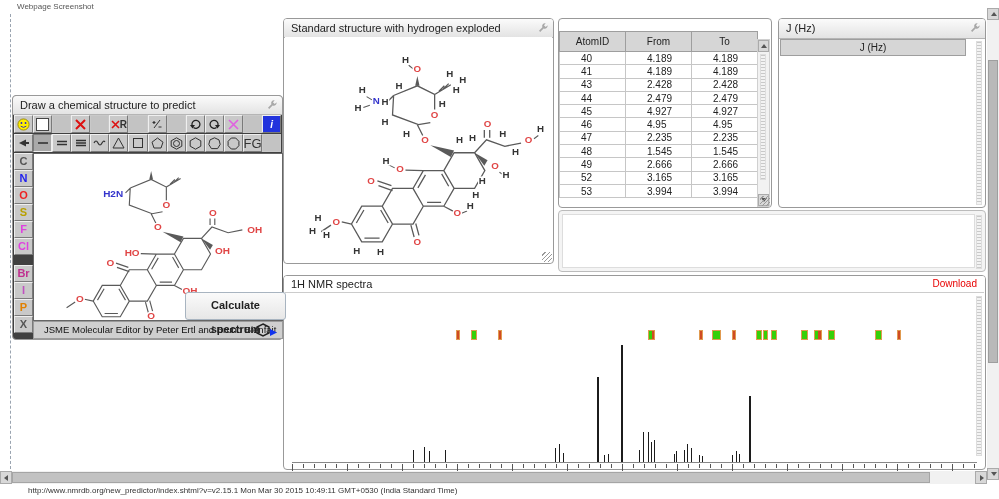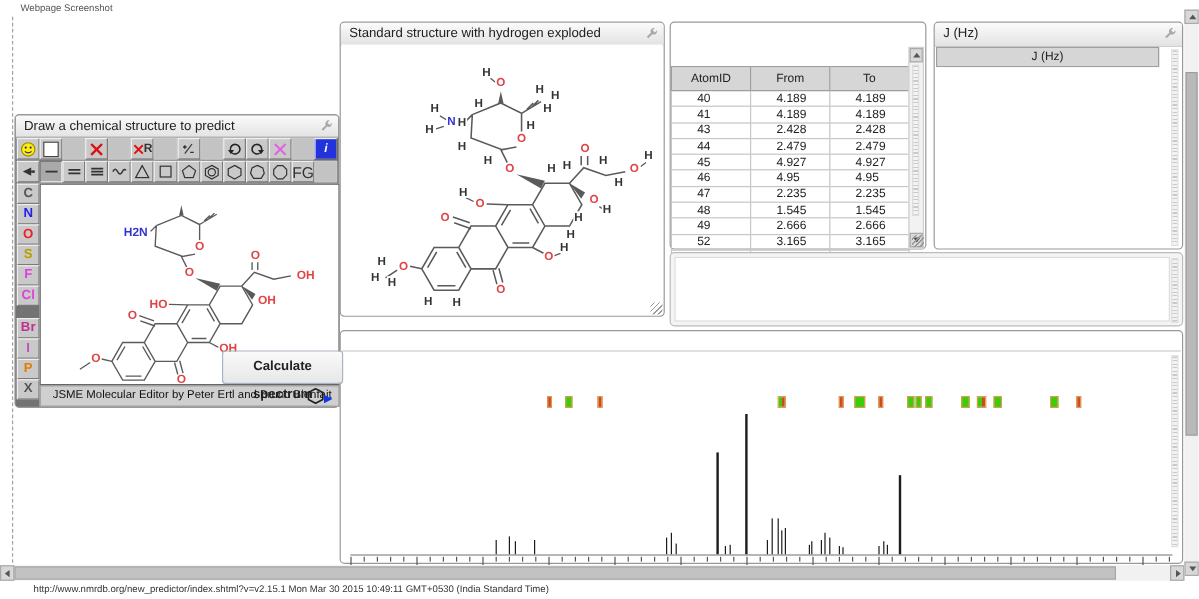--- a/index.html
+++ b/index.html
@@ -6,21 +6,21 @@
   body{width:999px;height:499px;position:relative;background:#fff;overflow:hidden;
        font-family:"Liberation Sans",sans-serif;color:#222;font-size:11px}
   .abs{position:absolute}
   .panel{position:absolute;background:#fff;border:1px solid #999;border-radius:4px;box-sizing:border-box}
   .phead{position:absolute;left:0;top:0;right:0;height:18px;line-height:18px;padding-left:7px;
          background:linear-gradient(#fbfbfb,#e3e3e3);border-bottom:1px solid #b5b5b5;
          border-radius:3px 3px 0 0;font-size:11px;color:#222;white-space:nowrap;overflow:hidden}
   .wrench{position:absolute;right:4px;top:3px;width:12px;height:12px}
   .ribbed{position:absolute;width:6px;background:repeating-linear-gradient(to bottom,#c9c9c9 0 1px,#f3f3f3 1px 3px);border:1px solid #ddd;box-sizing:border-box}
   
-  #editor-panel{background:#737373}
+  #editor-panel{background:#404040}
   .tbrow{position:absolute;left:1px;right:1px;height:19px;display:flex}
   .tbtn{width:19.2px;height:18px;box-sizing:border-box;background:#c9c9c9;
         border:1px solid;border-color:#efefef #7a7a7a #7a7a7a #efefef;
         display:flex;align-items:center;justify-content:center;font-size:10px;color:#333;overflow:hidden}
   .tbtn.spacer{background:#c3c3c3;border-color:#c9c9c9}
   .tbtn.pressed{background:#a9a9a9;border-color:#7a7a7a #efefef #efefef #7a7a7a}
   .atomcol{position:absolute;left:1px;top:57px;width:19px}
   .atombtn{width:19px;height:17px;box-sizing:border-box;background:#c9c9c9;border:1px solid;
            border-color:#efefef #7a7a7a #7a7a7a #efefef;text-align:center;line-height:15px;
            font-size:11px;font-weight:bold}
@@ -328,21 +328,21 @@
             <text x="61" y="166" fill="#333333">H</text>
             <text x="83" y="167" fill="#333333">H</text>
           </g>
       </g>
     </svg>
   </div>
   <div class="grip" style="right:1px;bottom:1px"></div>
 </div>
 
 <div class="panel" style="left:558px;top:18px;width:214px;height:190px">
-  <table id="shifts-table" style="position:absolute;left:0;top:36px;width:199px">
+  <table id="shifts-table" style="position:absolute;left:0;top:12px;width:199px">
     <thead>
         <tr id="shifts-head-row">
           <th>AtomID</th>
           <th>From</th>
           <th>To</th>
         </tr>
       </thead>
     <tbody id="shifts-body">
         <tr>
           <td>40</td>
@@ -424,20 +424,24 @@
   <div class="abs" style="left:1px;top:37px;width:186px;height:150px;background:#fff"></div>
   <div class="ribbed" style="right:3px;top:22px;height:164px"></div>
 </div>
 
 <div class="panel" style="left:558px;top:210px;width:428px;height:62px;background:#f4f4f4;border-color:#bbb">
   <div class="abs" style="left:3px;top:3px;right:10px;bottom:3px;background:#fff;border:1px solid #ddd"></div>
   <div class="ribbed" style="right:3px;top:4px;height:54px"></div>
 </div>
 
 <div class="panel" style="left:283px;top:275px;width:703px;height:195px">
+  <div class="abs" style="left:0;top:0;right:0;height:16px;background:#fff;border-radius:3px 3px 0 0">
+    <span style="position:absolute;left:7px;top:2px;font-size:11px">1H NMR spectra</span>
+    <span id="dl-link">Download</span>
+  </div>
   <div id="nmr-body">
       <div class="nmr-marker" style="left: 170.715px; width: 4px; background: rgb(207, 74, 35);"></div>
       <div class="nmr-marker" style="left: 186.47px; width: 6px; background: rgb(53, 208, 7);"></div>
       <div class="nmr-marker" style="left: 213.185px; width: 4px; background: rgb(207, 74, 35);"></div>
       <div class="nmr-marker" style="left: 362.515px; width: 7px; background: linear-gradient(90deg, rgb(53, 208, 7) 55%, rgb(207, 74, 35) 55%);"></div>
       <div class="nmr-marker" style="left: 413.89px; width: 4px; background: rgb(207, 74, 35);"></div>
       <div class="nmr-marker" style="left: 426.905px; width: 9px; background: rgb(53, 208, 7);"></div>
       <div class="nmr-marker" style="left: 446.77px; width: 4px; background: rgb(207, 74, 35);"></div>
       <div class="nmr-marker" style="left: 470.745px; width: 6px; background: rgb(53, 208, 7);"></div>
       <div class="nmr-marker" style="left: 477.595px; width: 5px; background: rgb(53, 208, 7);"></div>

